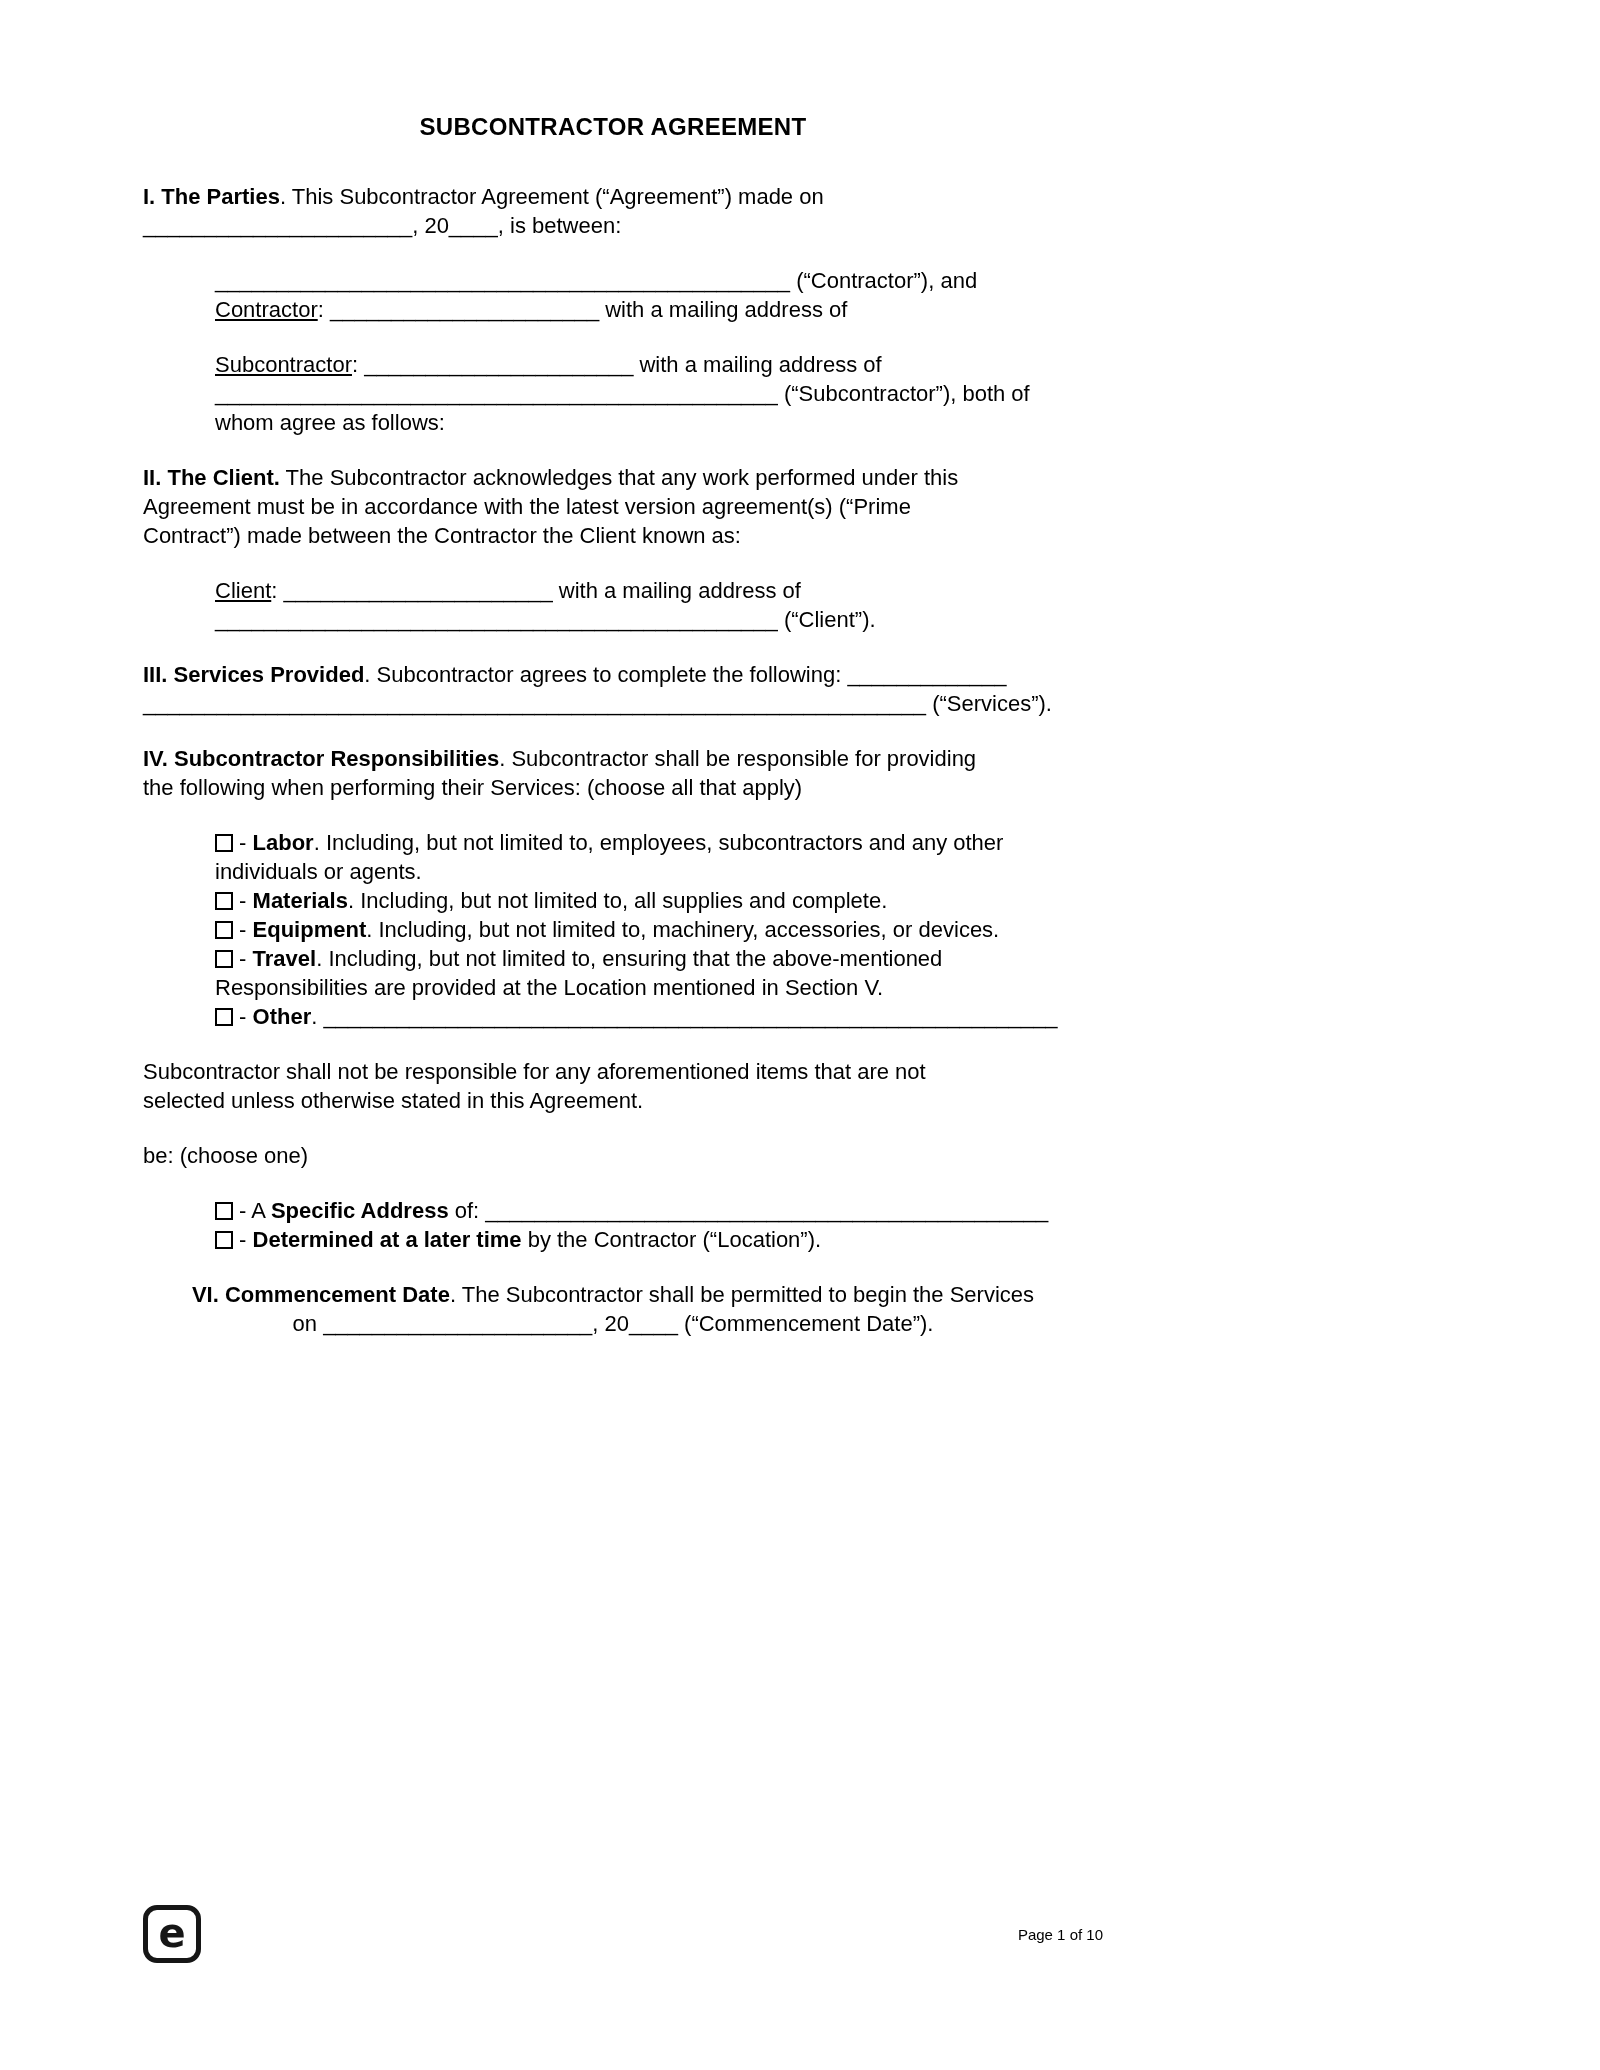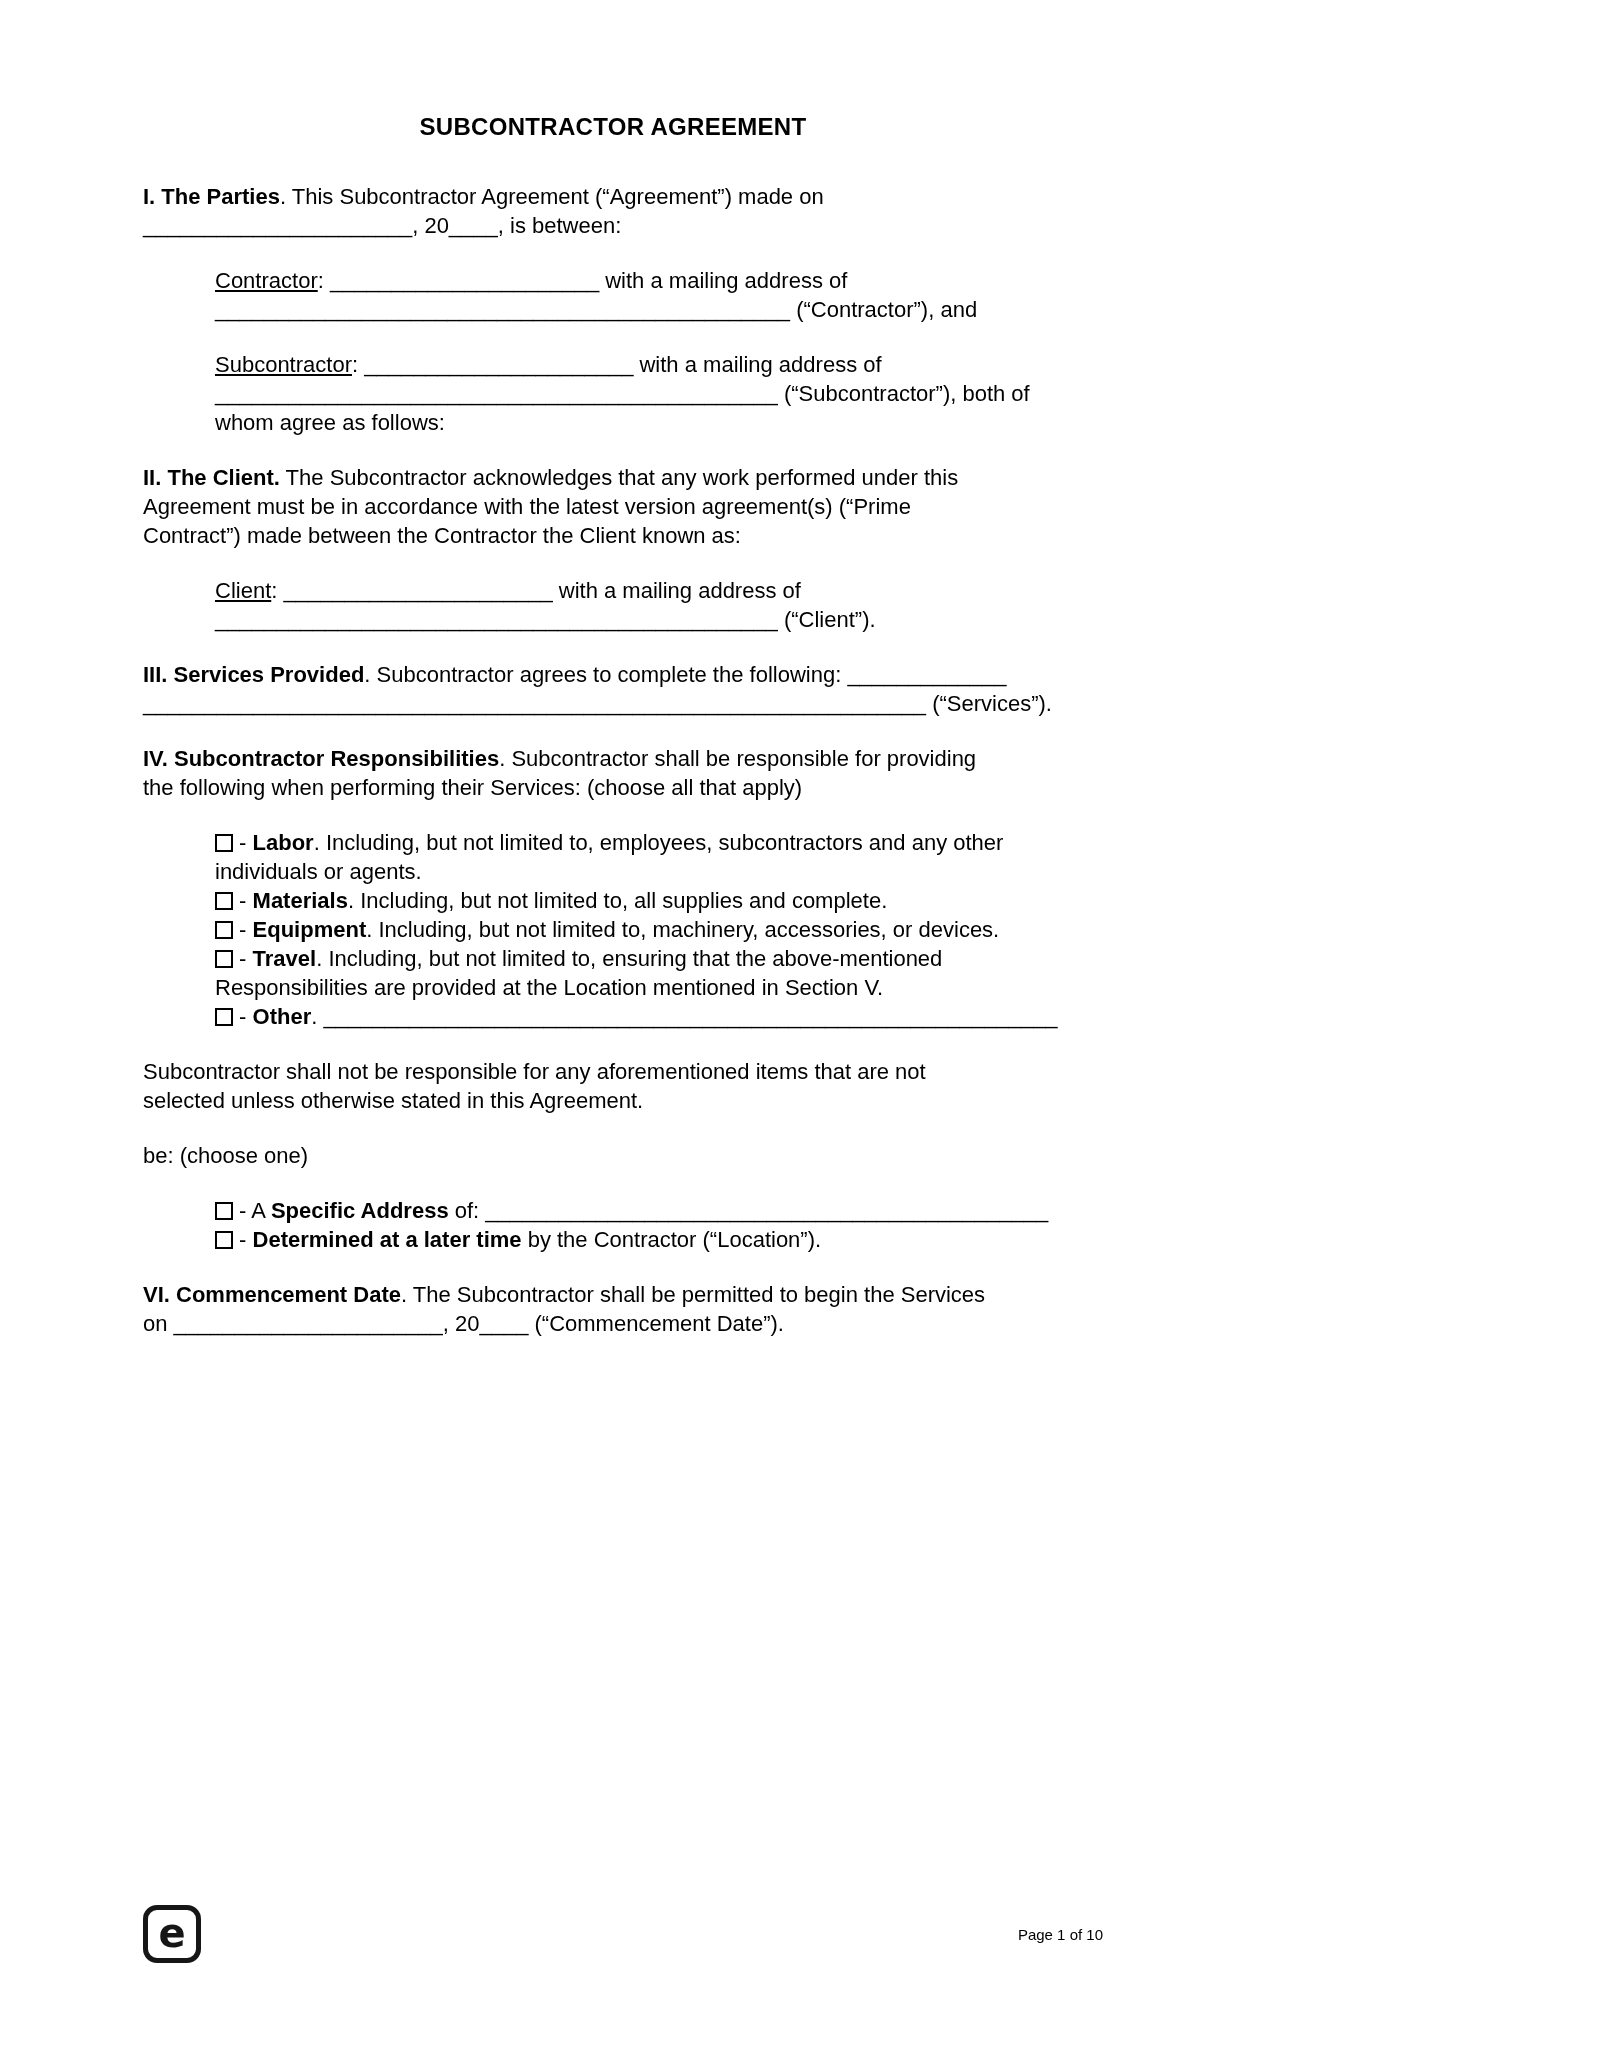--- a/index.html
+++ b/index.html
@@ -12,21 +12,21 @@
     font-size: 22px;
     position: relative;
     overflow: hidden;
   }
   .page { position: absolute; inset: 0; padding: 106px 517px 0 143px; }
   .title {
     font-size: 24px; line-height: 42px; font-weight: bold;
     text-align: center; margin: 0 0 34px 0; letter-spacing: 0.3px;
   }
   .para { margin: 0 0 26px 0; }
-  .para:last-child { margin-bottom: 0; }
+  .para:last-child { margin-bottom: 0; text-align: center; }
   .line { line-height: 29px; min-height: 29px; white-space: nowrap; }
   .indent { margin-left: 72px; }
   .b { font-weight: bold; }
   .u { text-decoration: underline; }
   .checkbox {
     display: inline-block; width: 18px; height: 18px;
     border: 2px solid #000; vertical-align: -2px;
     background: #fff;
   }
   .footer {
@@ -51,22 +51,22 @@
 <div class="page">
 
   <h1 class="title">SUBCONTRACTOR AGREEMENT</h1>
 
   <div class="para">
     <div class="line"><span class="b">I. The Parties</span><span>. This Subcontractor Agreement (“Agreement”) made on</span></div>
     <div class="line"><span>______________________, 20____, is between:</span></div>
   </div>
 
   <div class="para indent">
+    <div class="line"><span>_______________________________________________ (“Contractor”), and</span></div>
     <div class="line"><span class="u">Contractor</span><span>: ______________________ with a mailing address of</span></div>
-    <div class="line"><span>_______________________________________________ (“Contractor”), and</span></div>
   </div>
 
   <div class="para indent">
     <div class="line"><span class="u">Subcontractor</span><span>: ______________________ with a mailing address of</span></div>
     <div class="line"><span>______________________________________________ (“Subcontractor”), both of</span></div>
     <div class="line"><span>whom agree as follows:</span></div>
   </div>
 
   <div class="para">
     <div class="line"><span class="b">II. The Client.</span><span> The Subcontractor acknowledges that any work performed under this</span></div>

